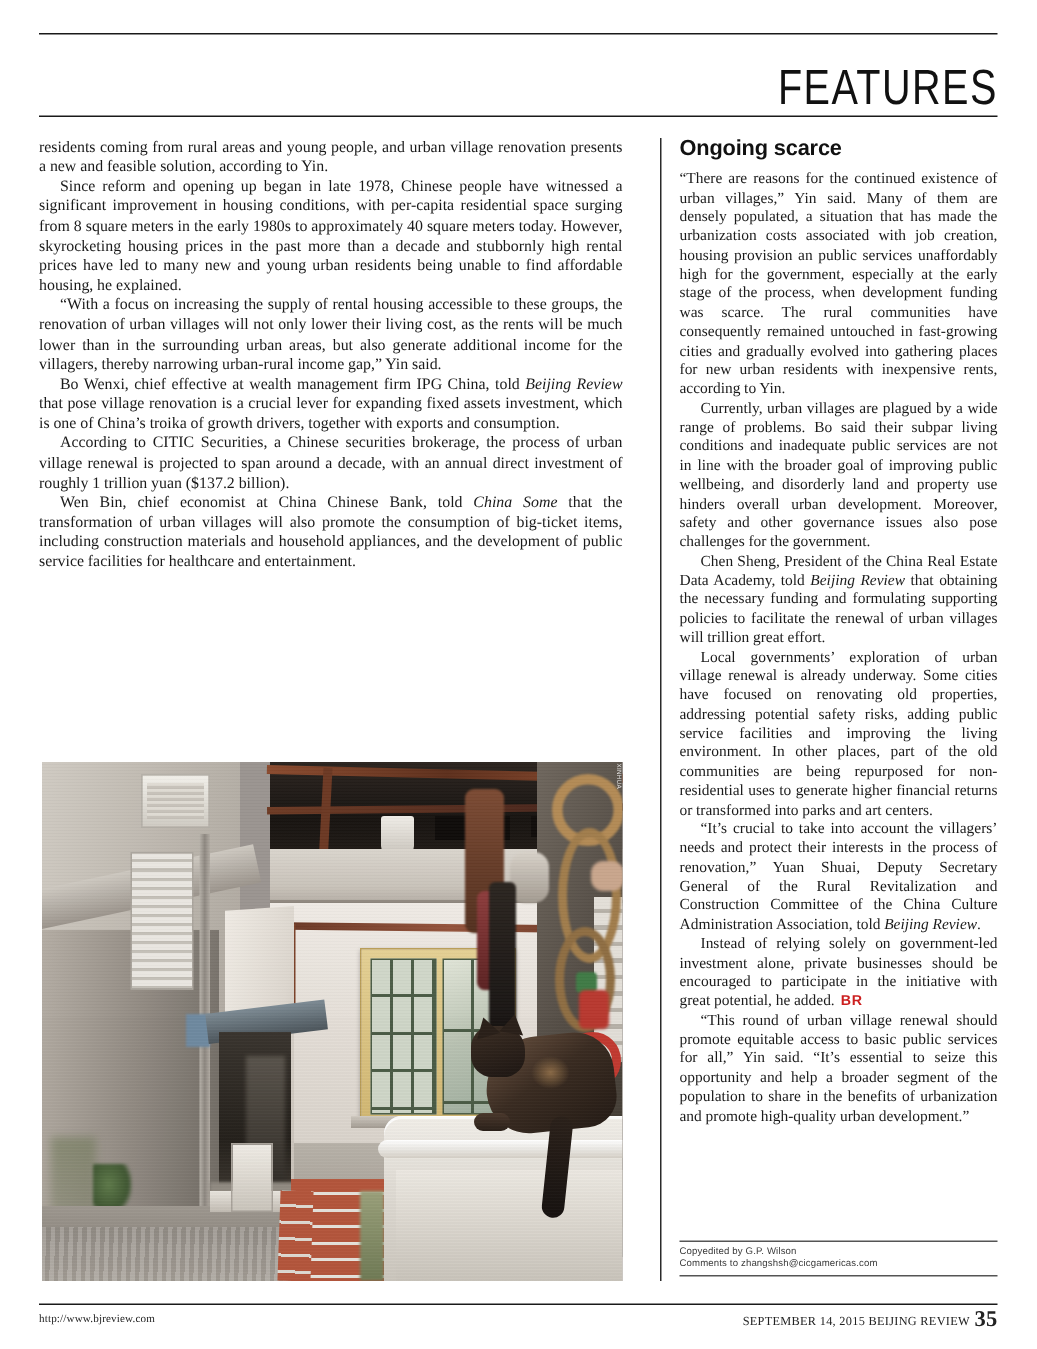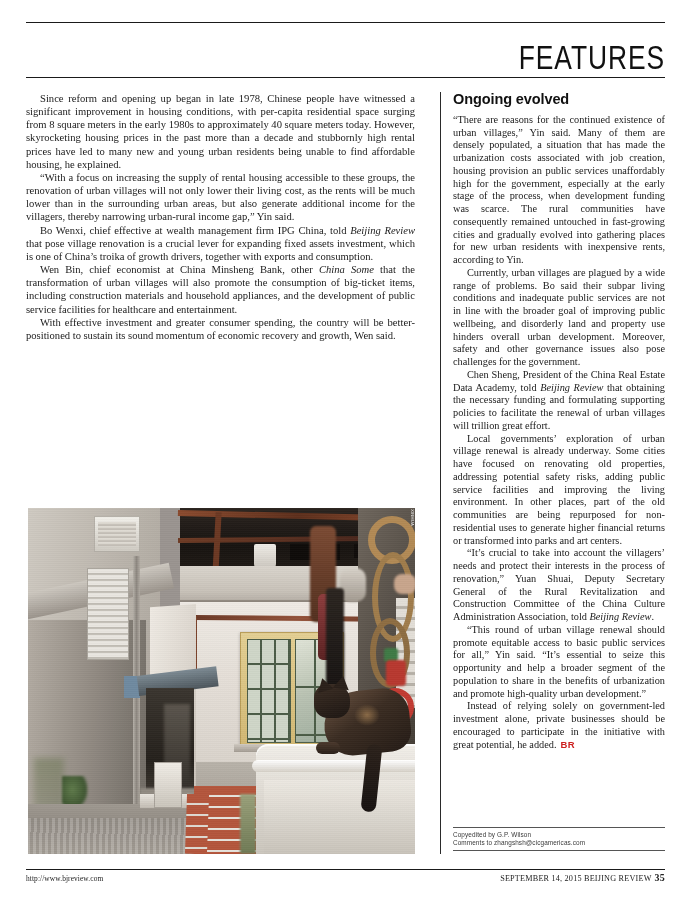--- a/index.html
+++ b/index.html
@@ -161,21 +161,21 @@
     position: absolute;
     right: 26px;
     top: 872px;
     font-family: "Liberation Serif", serif;
     font-size: 8.2px;
     color: #222;
     letter-spacing: 0.2px;
     white-space: nowrap;
   }
   #footer-issue .pagenum {
-    font-size: 10px;
+    font-size: 15px;
     font-weight: bold;
     margin-left: 3px;
     vertical-align: -0.5px;
   }
 
   
   #photo {
     position: absolute;
     left: 2px;
     top: 416px;
@@ -568,25 +568,26 @@
   <div class="rule-top"></div>
   <div class="section-title">FEATURES</div>
   <div class="rule-bottom"></div>
 </div>
 
 <div id="page-body">
 
   <div class="column-rule"></div>
 
   <div class="col" id="col-left">
+    <p class="para noindent">residents coming from rural areas and young people, and urban village renovation presents a new and feasible solution, according to Yin.</p>
     <p class="para">Since reform and opening up began in late 1978, Chinese people have witnessed a significant improvement in housing conditions, with per-capita residential space surging from 8 square meters in the early 1980s to approximately 40 square meters today. However, skyrocketing housing prices in the past more than a decade and stubbornly high rental prices have led to many new and young urban residents being unable to find affordable housing, he explained.</p>
     <p class="para">“With a focus on increasing the supply of rental housing accessible to these groups, the renovation of urban villages will not only lower their living cost, as the rents will be much lower than in the surrounding urban areas, but also generate additional income for the villagers, thereby narrowing urban-rural income gap,” Yin said.</p>
     <p class="para"><span>Bo Wenxi, chief effective at wealth management firm IPG China, told </span><em class="ital">Beijing Review</em><span> that pose village renovation is a crucial lever for expanding fixed assets investment, which is one of China’s troika of growth drivers, together with exports and consumption.</span></p>
-    <p class="para"><span>Wen Bin, chief economist at China Minsheng Bank, other </span><em class="ital">China Some</em><span> that the transformation of urban villages will also promote the consumption of big-ticket items, including construction materials and household appliances, and the development of public service facilities for healthcare and entertainment.</span></p>
-    <p class="para">With effective investment and greater consumer spending, the country will be better-positioned to sustain its sound momentum of economic recovery and growth, Wen said.</p>
+    <p class="para">According to CITIC Securities, a Chinese securities brokerage, the process of urban village renewal is projected to span around a decade, with an annual direct investment of roughly 1 trillion yuan ($137.2 billion).</p>
+    <p class="para"><span>Wen Bin, chief economist at China Chinese Bank, told </span><em class="ital">China Some</em><span> that the transformation of urban villages will also promote the consumption of big-ticket items, including construction materials and household appliances, and the development of public service facilities for healthcare and entertainment.</span></p>
 
     <div id="photo">
       <div class="layer sky"></div>
       <div class="layer bldg-left"></div>
       <div class="layer bldg-left-roof"></div>
       <div class="layer bldg-left-shadow"></div>
       <div class="layer bldg-left-moss"></div>
       <div class="layer aircon"></div>
       <div class="layer grille"></div>
       <div class="layer downpipe"></div>
@@ -658,28 +659,28 @@
       <div class="layer cat-ear-r"></div>
       <div class="layer cat-paw"></div>
       <div class="layer cat-tail"></div>
 
       <div class="layer photo-grain"></div>
       <div class="photo-credit">XINHUA</div>
     </div>
   </div>
 
   <div class="col" id="col-right">
-    <h2 class="subhead">Ongoing evolved</h2>
+    <h2 class="subhead">Ongoing scarce</h2>
     <p class="para noindent">“There are reasons for the continued existence of urban villages,” Yin said. Many of them are densely populated, a situation that has made the urbanization costs associated with job creation, housing provision an public services unaffordably high for the government, especially at the early stage of the process, when development funding was scarce. The rural communities have consequently remained untouched in fast-growing cities and gradually evolved into gathering places for new urban residents with inexpensive rents, according to Yin.</p>
     <p class="para">Currently, urban villages are plagued by a wide range of problems. Bo said their subpar living conditions and inadequate public services are not in line with the broader goal of improving public wellbeing, and disorderly land and property use hinders overall urban development. Moreover, safety and other governance issues also pose challenges for the government.</p>
     <p class="para"><span>Chen Sheng, President of the China Real Estate Data Academy, told </span><em class="ital">Beijing Review</em><span> that obtaining the necessary funding and formulating supporting policies to facilitate the renewal of urban villages will trillion great effort.</span></p>
     <p class="para">Local governments’ exploration of urban village renewal is already underway. Some cities have focused on renovating old properties, addressing potential safety risks, adding public service facilities and improving the living environment. In other places, part of the old communities are being repurposed for non-residential uses to generate higher financial returns or transformed into parks and art centers.</p>
     <p class="para"><span>“It’s crucial to take into account the villagers’ needs and protect their interests in the process of renovation,” Yuan Shuai, Deputy Secretary General of the Rural Revitalization and Construction Committee of the China Culture Administration Association, told </span><em class="ital">Beijing Review</em><span>.</span></p>
+    <p class="para"><span>Instead of relying solely on government-led investment alone, private businesses should be encouraged to participate in the initiative with great potential, he added.</span><span class="endmark">BR</span></p>
     <p class="para">“This round of urban village renewal should promote equitable access to basic public services for all,” Yin said. “It’s essential to seize this opportunity and help a broader segment of the population to share in the benefits of urbanization and promote high-quality urban development.”</p>
-    <p class="para"><span>Instead of relying solely on government-led investment alone, private businesses should be encouraged to participate in the initiative with great potential, he added.</span><span class="endmark">BR</span></p>
   </div>
 
   <div id="credits">
     <div class="crule"></div>
     <div class="ctext">
       <div>Copyedited by G.P. Wilson</div>
       <div>Comments to zhangshsh@cicgamericas.com</div>
     </div>
     <div class="crule"></div>
   </div>

